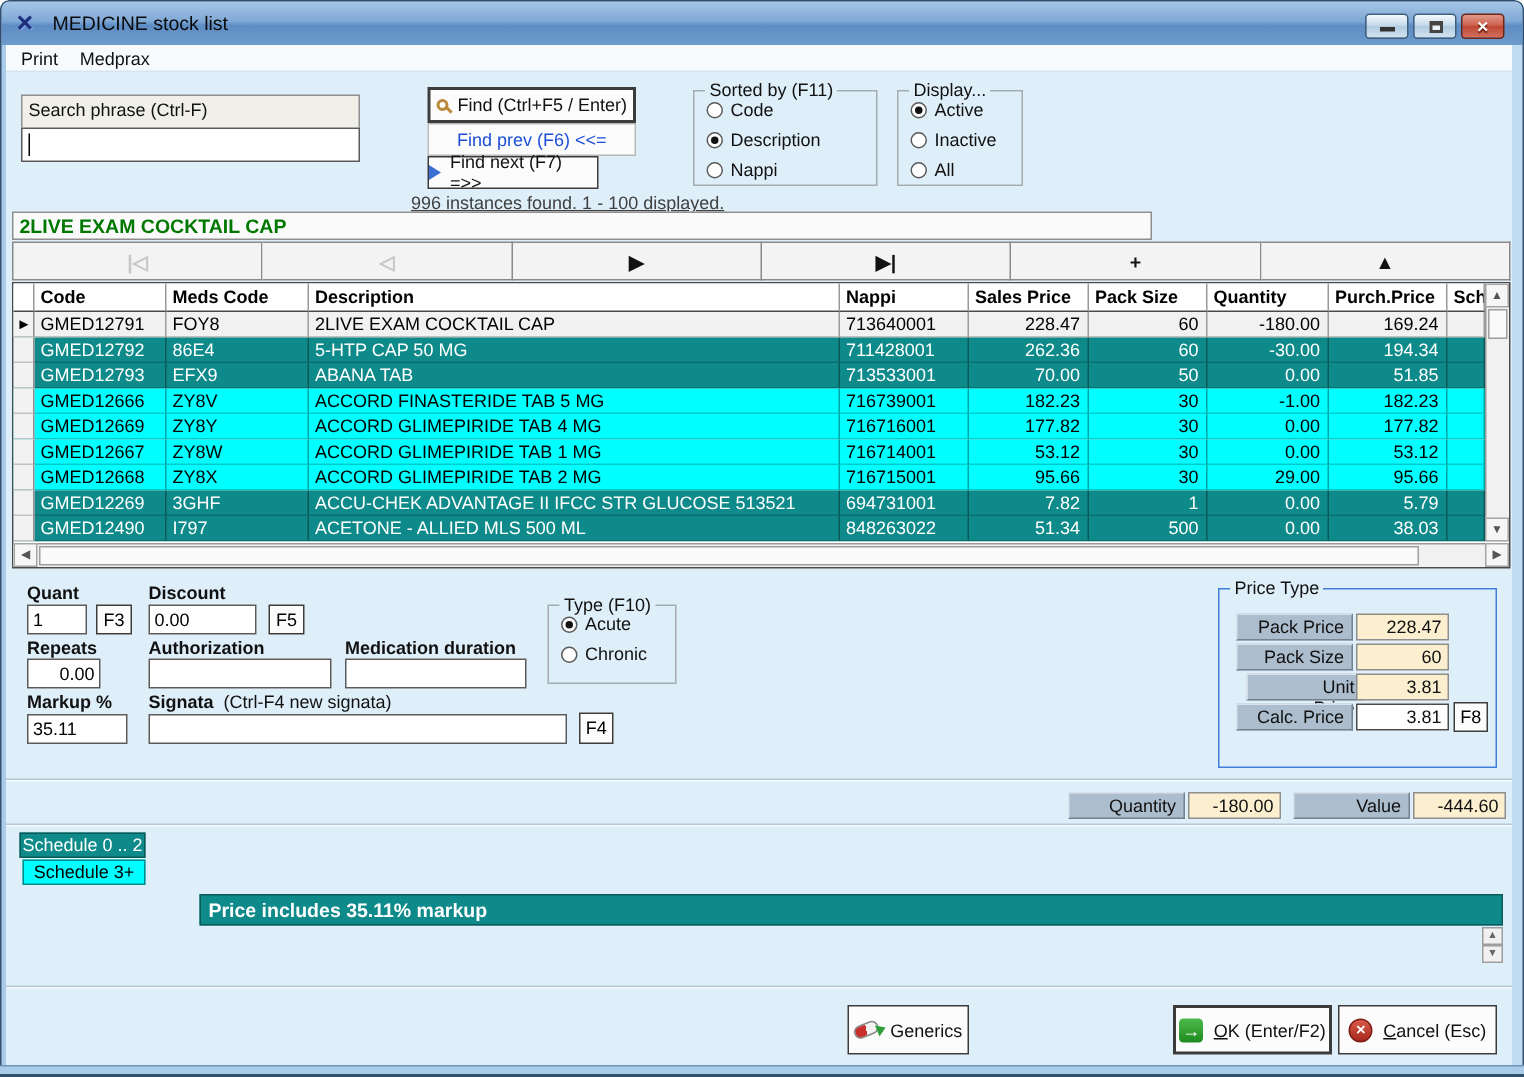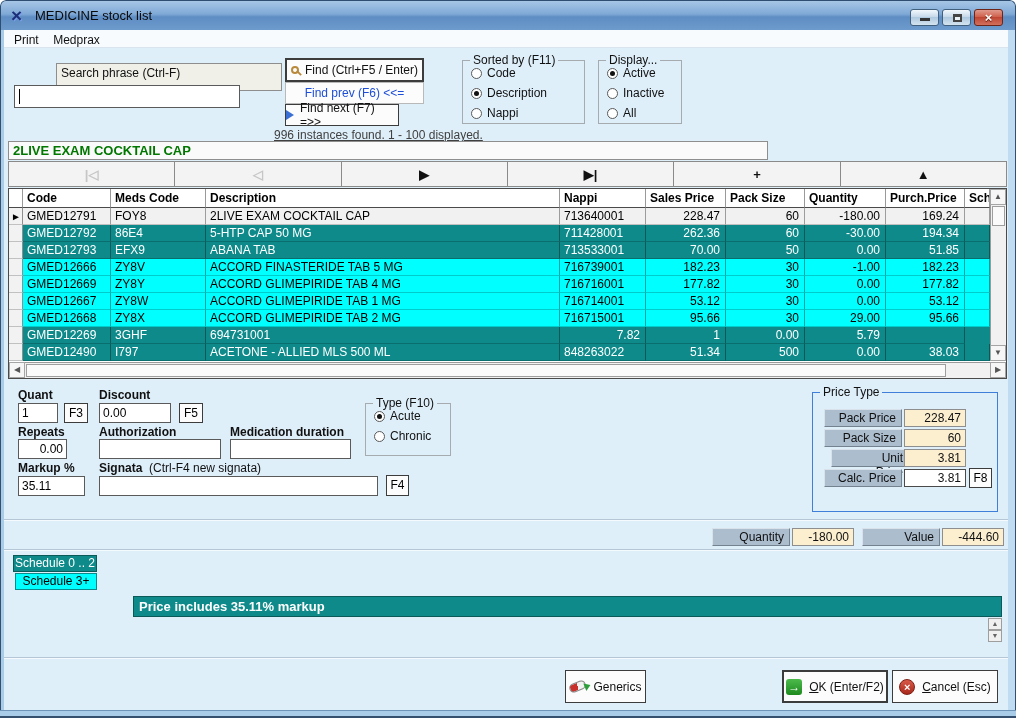--- a/index.html
+++ b/index.html
@@ -133,21 +133,21 @@
     <span class="menu-item">Print</span>
     <span class="menu-item">Medprax</span>
   </div>
 
   <div class="border-left"></div>
   <div class="border-right"></div>
   <div class="border-bottom"></div>
 
   <div class="client">
 
-    <div class="lbl-box" style="left:10px; top:15px; width:226px; height:28px;margin-left:42px;">Search phrase (Ctrl-F)</div>
+    <div class="lbl-box" style="left:10px; top:15px; width:226px; height:28px;">Search phrase (Ctrl-F)</div>
     <div class="tinput" style="left:10px; top:37px; width:226px; height:23px;">
         <span class="caret"></span>
       </div>
 
     <div class="btn default" style="left:281px; top:10px; width:139px; height:24px;">
       <span class="mag"></span>
       <span>Find (Ctrl+F5 / Enter)</span>
     </div>
     <div class="btn disabled" style="left:281px; top:34px; width:139px; height:22px;">
       <span>Find prev (F6) &lt;&lt;=</span>
@@ -296,20 +296,21 @@
             <div class="tcell col-sales_price">95.66</div>
             <div class="tcell col-pack_size">30</div>
             <div class="tcell col-quantity">29.00</div>
             <div class="tcell col-purch_price">95.66</div>
             <div class="tcell col-schedule"></div>
           </div>
           <div class="trow teal">
             <div class="tcell indicator"></div>
             <div class="tcell col-code">GMED12269</div>
             <div class="tcell col-meds_code">3GHF</div>
+            <div class="tcell col-description">ACCU-CHEK ADVANTAGE II IFCC STR GLUCOSE 513521</div>
             <div class="tcell col-nappi">694731001</div>
             <div class="tcell col-sales_price">7.82</div>
             <div class="tcell col-pack_size">1</div>
             <div class="tcell col-quantity">0.00</div>
             <div class="tcell col-purch_price">5.79</div>
             <div class="tcell col-schedule"></div>
           </div>
           <div class="trow teal">
             <div class="tcell indicator"></div>
             <div class="tcell col-code">GMED12490</div>

